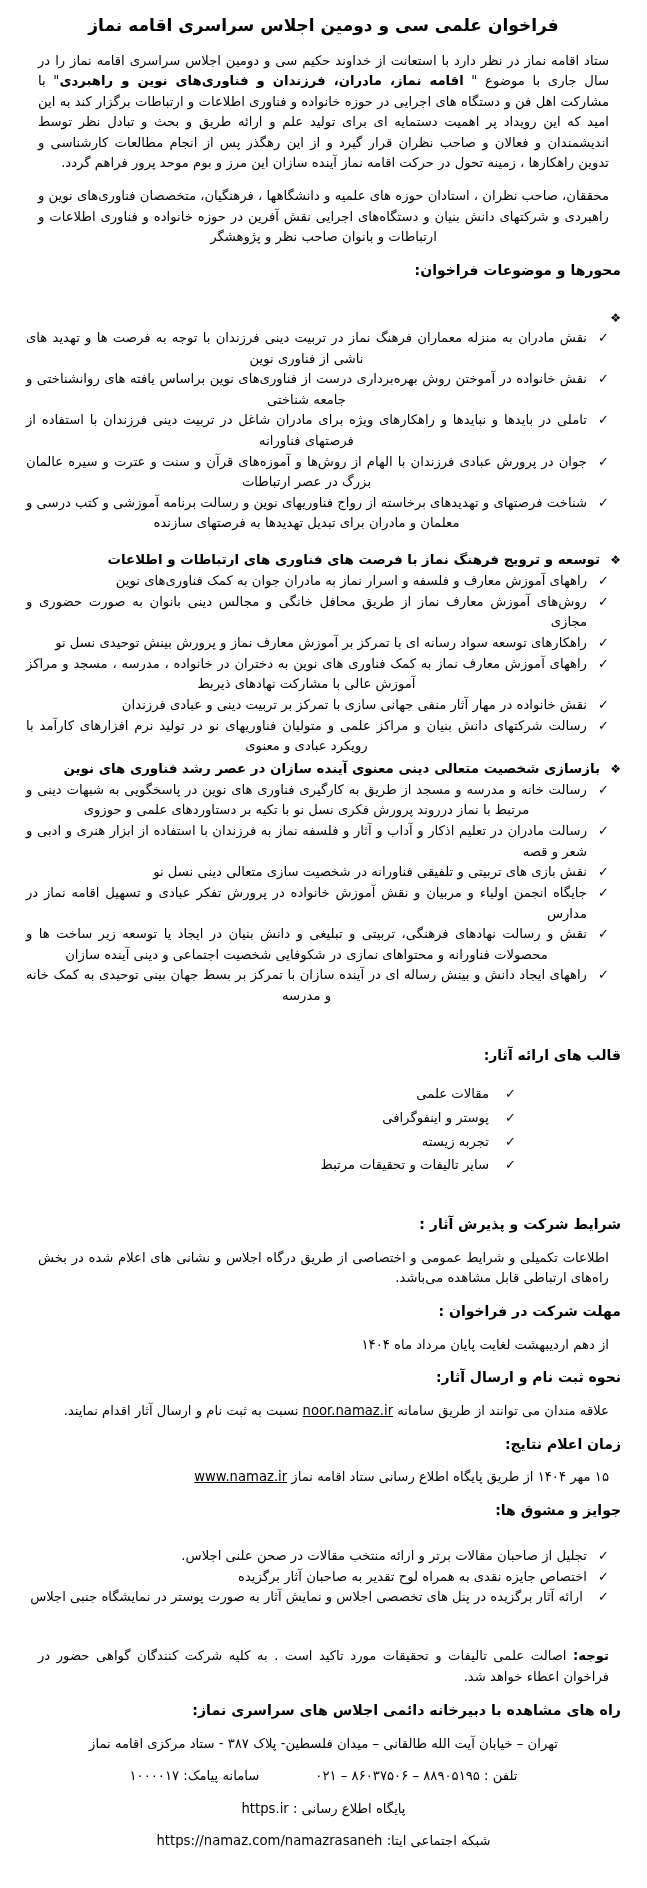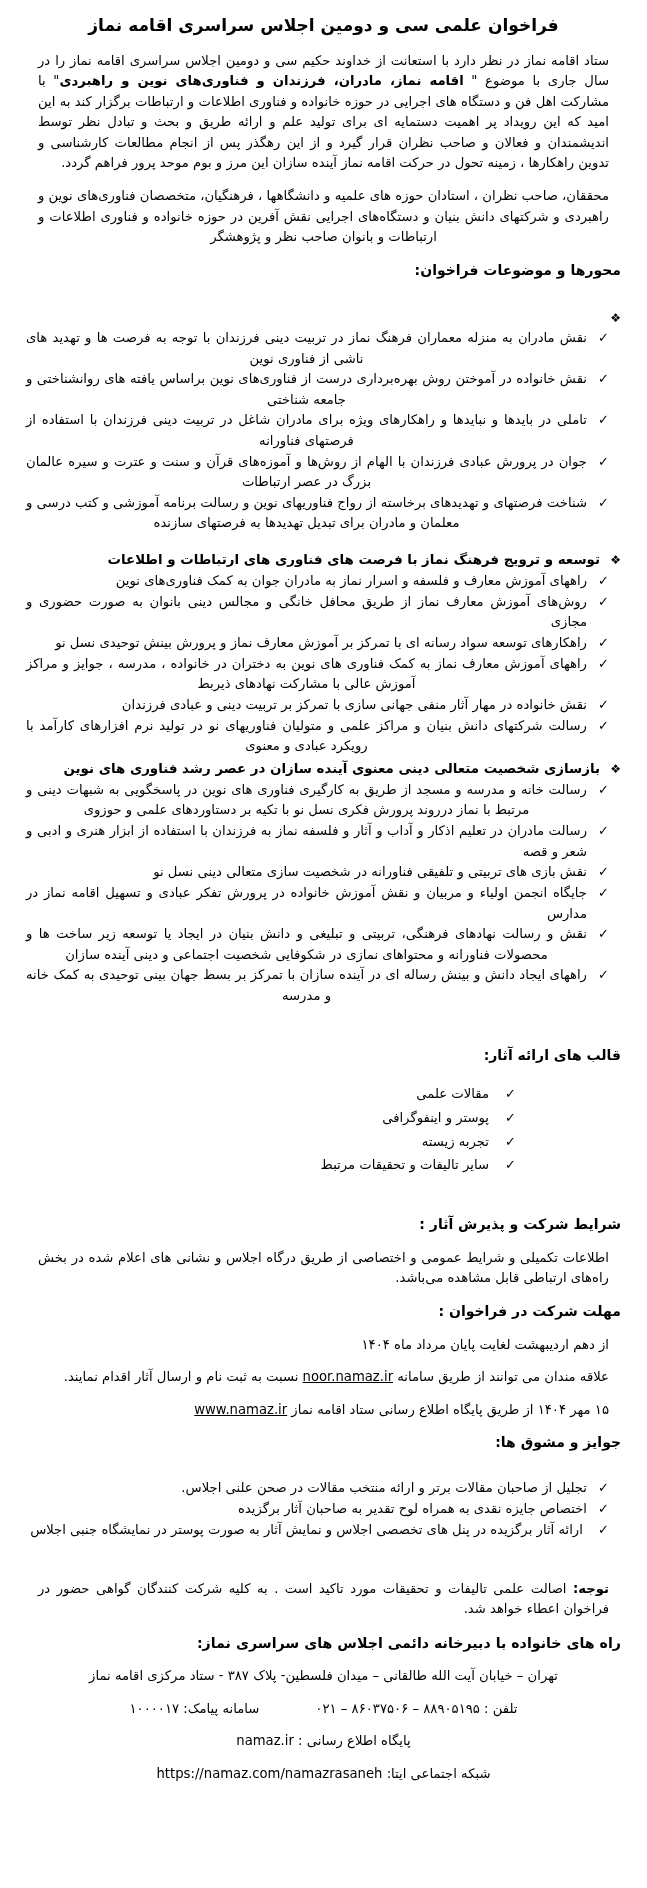--- a/index.html
+++ b/index.html
@@ -104,21 +104,21 @@
   <div class="item">
       <span class="mk">✓</span>
       <div class="txt">روش‌های آموزش معارف نماز از طریق محافل خانگی و مجالس دینی بانوان به صورت حضوری و مجازی</div>
     </div>
   <div class="item">
       <span class="mk">✓</span>
       <div class="txt">راهکارهای توسعه سواد رسانه ای با تمرکز بر آموزش معارف نماز و پرورش بینش توحیدی نسل نو</div>
     </div>
   <div class="item center-last">
       <span class="mk">✓</span>
-      <div class="txt">راههای آموزش معارف نماز به کمک فناوری های نوین به دختران در خانواده ، مدرسه ، جوایز و مراکز آموزش عالی با مشارکت نهادهای ذیربط</div>
+      <div class="txt">راههای آموزش معارف نماز به کمک فناوری های نوین به دختران در خانواده ، مدرسه ، مسجد و مراکز آموزش عالی با مشارکت نهادهای ذیربط</div>
     </div>
   <div class="item">
       <span class="mk">✓</span>
       <div class="txt">نقش خانواده در مهار آثار منفی جهانی سازی با تمرکز بر تربیت دینی و عبادی فرزندان</div>
     </div>
   <div class="item center-last">
       <span class="mk">✓</span>
       <div class="txt">رسالت شرکتهای دانش بنیان و مراکز علمی و متولیان فناوریهای نو در تولید نرم افزارهای کارآمد با رویکرد عبادی و معنوی</div>
     </div>
 
@@ -170,43 +170,45 @@
         <span>سایر تالیفات و تحقیقات مرتبط</span>
       </div>
   </div>
 
   <div class="h gap-lg">شرایط شرکت و پذیرش آثار :</div>
   <p class="just">اطلاعات تکمیلی و شرایط عمومی و اختصاصی از طریق درگاه اجلاس و نشانی های اعلام شده در بخش راه‌های ارتباطی قابل مشاهده می‌باشد.</p>
 
   <div class="h">مهلت شرکت در فراخوان :</div>
   <p class="just">از دهم اردیبهشت لغایت پایان مرداد ماه ۱۴۰۴</p>
 
+  <div class="h">نحوه ثبت نام و ارسال آثار:</div>
   <p class="just"><span>علاقه مندان می توانند از طریق سامانه </span><bdi dir="ltr"><a class="lnk" href="#">noor.namaz.ir</a></bdi><span> نسبت به ثبت نام و ارسال آثار اقدام نمایند.</span></p>
 
+  <div class="h">زمان اعلام نتایج:</div>
   <p class="just"><span>۱۵ مهر ۱۴۰۴ از طریق پایگاه اطلاع رسانی ستاد اقامه نماز </span><bdi dir="ltr"><a class="lnk" href="#">www.namaz.ir</a></bdi></p>
 
   <div class="h">جوایز و مشوق ها:</div>
   <div class="gap-md"></div>
   <div class="item">
       <span class="mk">✓</span>
       <div class="txt">تجلیل از صاحبان مقالات برتر و ارائه منتخب مقالات در صحن علنی اجلاس.</div>
     </div>
   <div class="item">
       <span class="mk">✓</span>
       <div class="txt">اختصاص جایزه نقدی به همراه لوح تقدیر به صاحبان آثار برگزیده</div>
     </div>
   <div class="item center-last">
       <span class="mk">✓</span>
       <div class="txt">ارائه آثار برگزیده در پنل های تخصصی اجلاس و نمایش آثار به صورت پوستر در نمایشگاه جنبی اجلاس</div>
     </div>
 
   <p class="just note gap-lg"><b>توجه:</b><span> اصالت علمی تالیفات و تحقیقات مورد تاکید است . به کلیه شرکت کنندگان گواهی حضور در فراخوان اعطاء خواهد شد.</span></p>
 
-  <div class="contact-head">راه های خانواده با دبیرخانه دائمی اجلاس های سراسری نماز:</div>
+  <div class="contact-head">راه های مشاهده با دبیرخانه دائمی اجلاس های سراسری نماز:</div>
   <p class="center">تهران – خیابان آیت الله طالقانی – میدان فلسطین- پلاک ۳۸۷ - ستاد مرکزی اقامه نماز</p>
   <div class="phone-line">
     <span>تلفن : ۸۸۹۰۵۱۹۵ – ۸۶۰۳۷۵۰۶ – ۰۲۱</span>
     <span>سامانه پیامک: ۱۰۰۰۰۱۷</span>
   </div>
-  <p class="center"><span>پایگاه اطلاع رسانی : </span><bdi dir="ltr"><span>namaz.ir</span></bdi></p>
+  <p class="center"><span>پایگاه اطلاع رسانی : </span><bdi dir="ltr"><span>https.ir</span></bdi></p>
   <p class="center"><span>شبکه اجتماعی ایتا: </span><bdi dir="ltr"><span>https://namaz.com/namazrasaneh</span></bdi></p>
 
 </div>
 
 </body></html>

